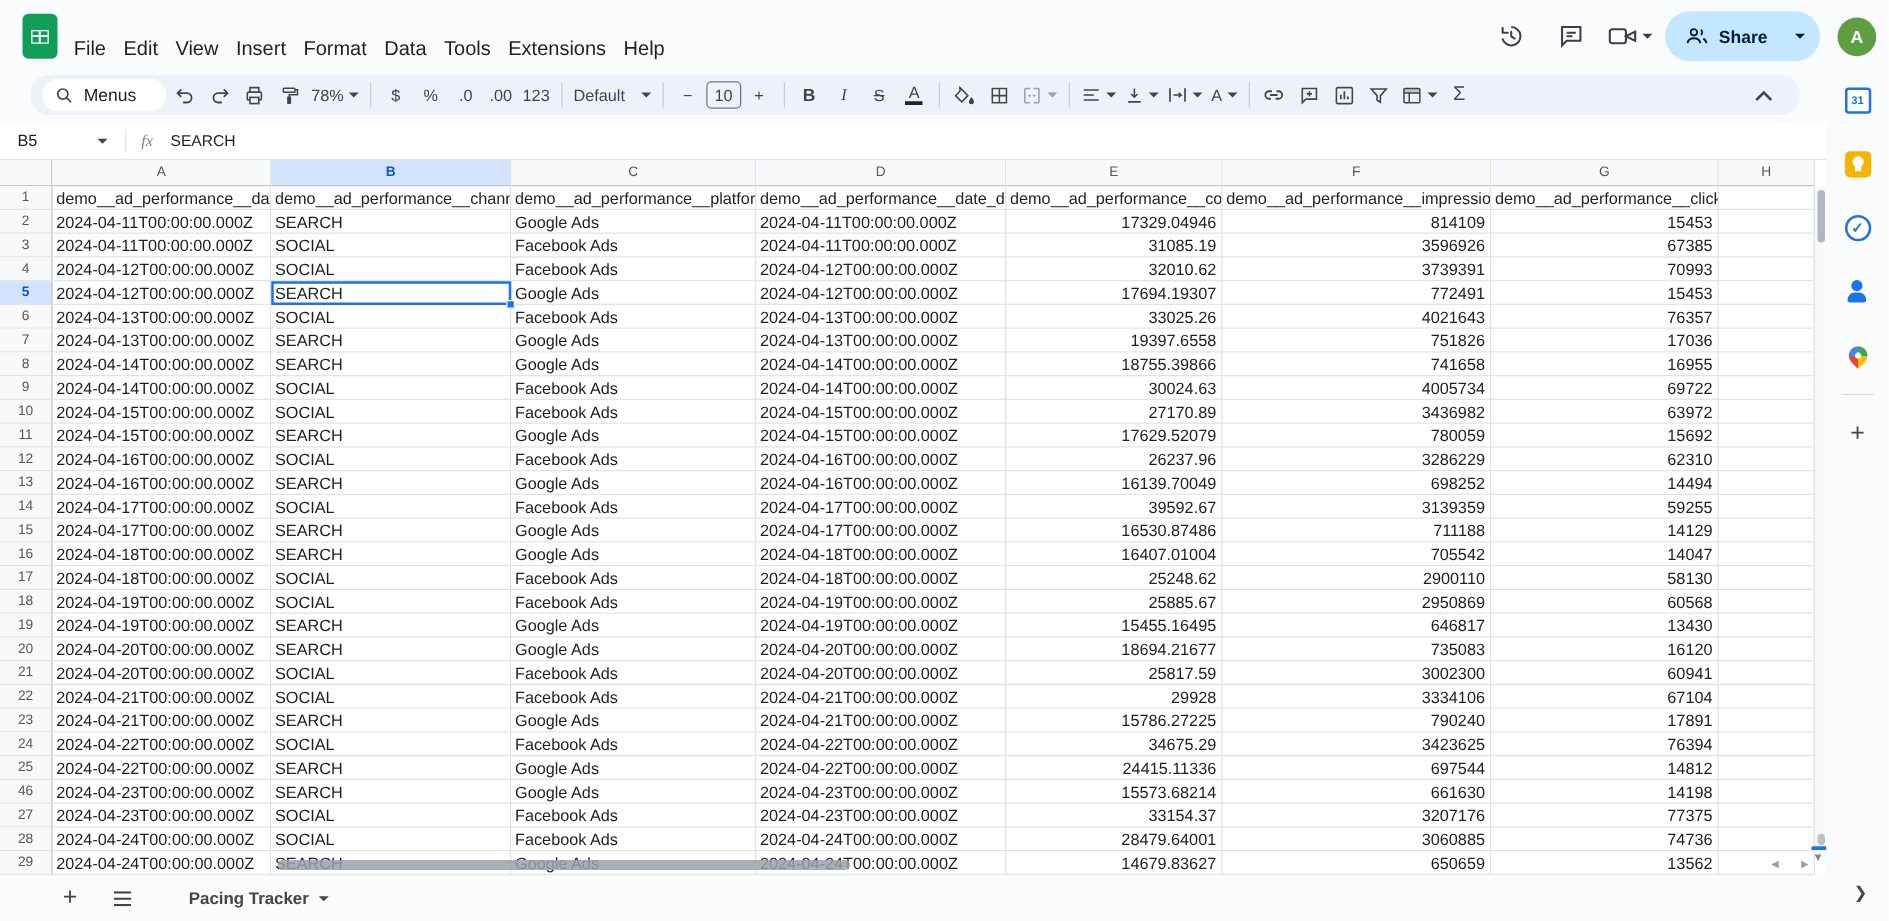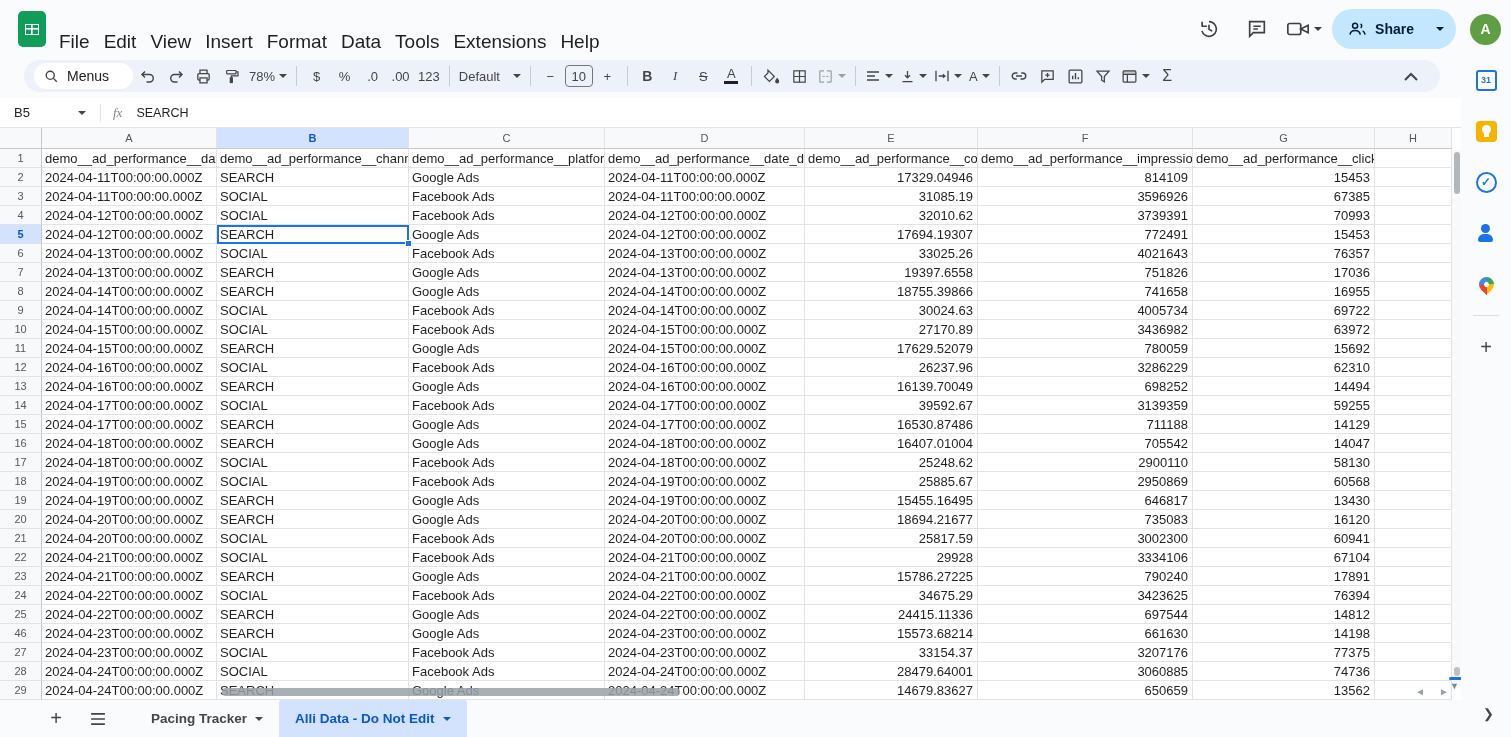--- a/index.html
+++ b/index.html
@@ -13,21 +13,21 @@
   
   .logo{position:absolute;left:18px;top:11px;width:28px;height:36px;background:#0f9d58;
     border-radius:5px;display:flex;align-items:center;justify-content:center}
   .logo .gridglyph{width:14px;height:11px;border:1.6px solid #fff;
     background:linear-gradient(#fff,#fff) center/14px 1.6px no-repeat,
                linear-gradient(#fff,#fff) center/1.6px 11px no-repeat}
   .title-row{position:absolute;left:58px;top:7px;display:flex;align-items:center;gap:12px}
   .doc-title{font-size:18px;color:#1f1f1f;letter-spacing:.1px}
   .title-icons{display:flex;align-items:center;gap:14px;color:#444}
   .menubar{position:absolute;left:52px;top:29px;display:flex}
-  .menu-item{padding:2px 7px;font-size:19px;color:#1f1f1f;border-radius:9px;cursor:default}
+  .menu-item{padding:2px 7px;font-size:16px;color:#1f1f1f;border-radius:9px;cursor:default}
   .top-right{position:absolute;right:10px;top:9px;display:flex;align-items:center;gap:10px}
   .iconbtn{width:38px;height:38px;border-radius:50%;display:flex;align-items:center;
     justify-content:center;color:#3c4043}
   .cam-group{display:flex;align-items:center;gap:4px;color:#3c4043}
   .share-pill{display:flex;align-items:center;height:40px;border-radius:20px;overflow:hidden}
   .share-main{display:flex;align-items:center;gap:8px;height:100%;padding:0 14px 0 16px;
     font-size:14px;font-weight:bold}
   .share-caret{display:flex;align-items:center;justify-content:center;height:100%;
     padding:0 12px 0 8px}
   .avatar{width:31px;height:31px;border-radius:50%;color:#fff;font-size:14px;font-weight:bold;
@@ -702,24 +702,20 @@
     <span class="bb-btn bb-all">
       <svg width="16" height="12" viewBox="0 0 18 14" fill="none" stroke="#444" stroke-width="2">
           <path d="M1 1h16M1 7h16M1 13h16"></path>
         </svg>
     </span>
     <span class="tabs">
       <span class="sheet-tab">
         <span>Pacing Tracker</span>
         <span class="caret"></span>
       </span>
-      <span class="sheet-tab active">
-        <span>Alli Data - Do Not Edit</span>
-        <span class="caret"></span>
-      </span>
     </span>
   </div>
 
   <div class="sidepanel">
     <span class="sp-icon">
         <span class="cal">31</span>
       </span>
     <span class="sp-icon">
         <span class="keep"></span>
       </span>

